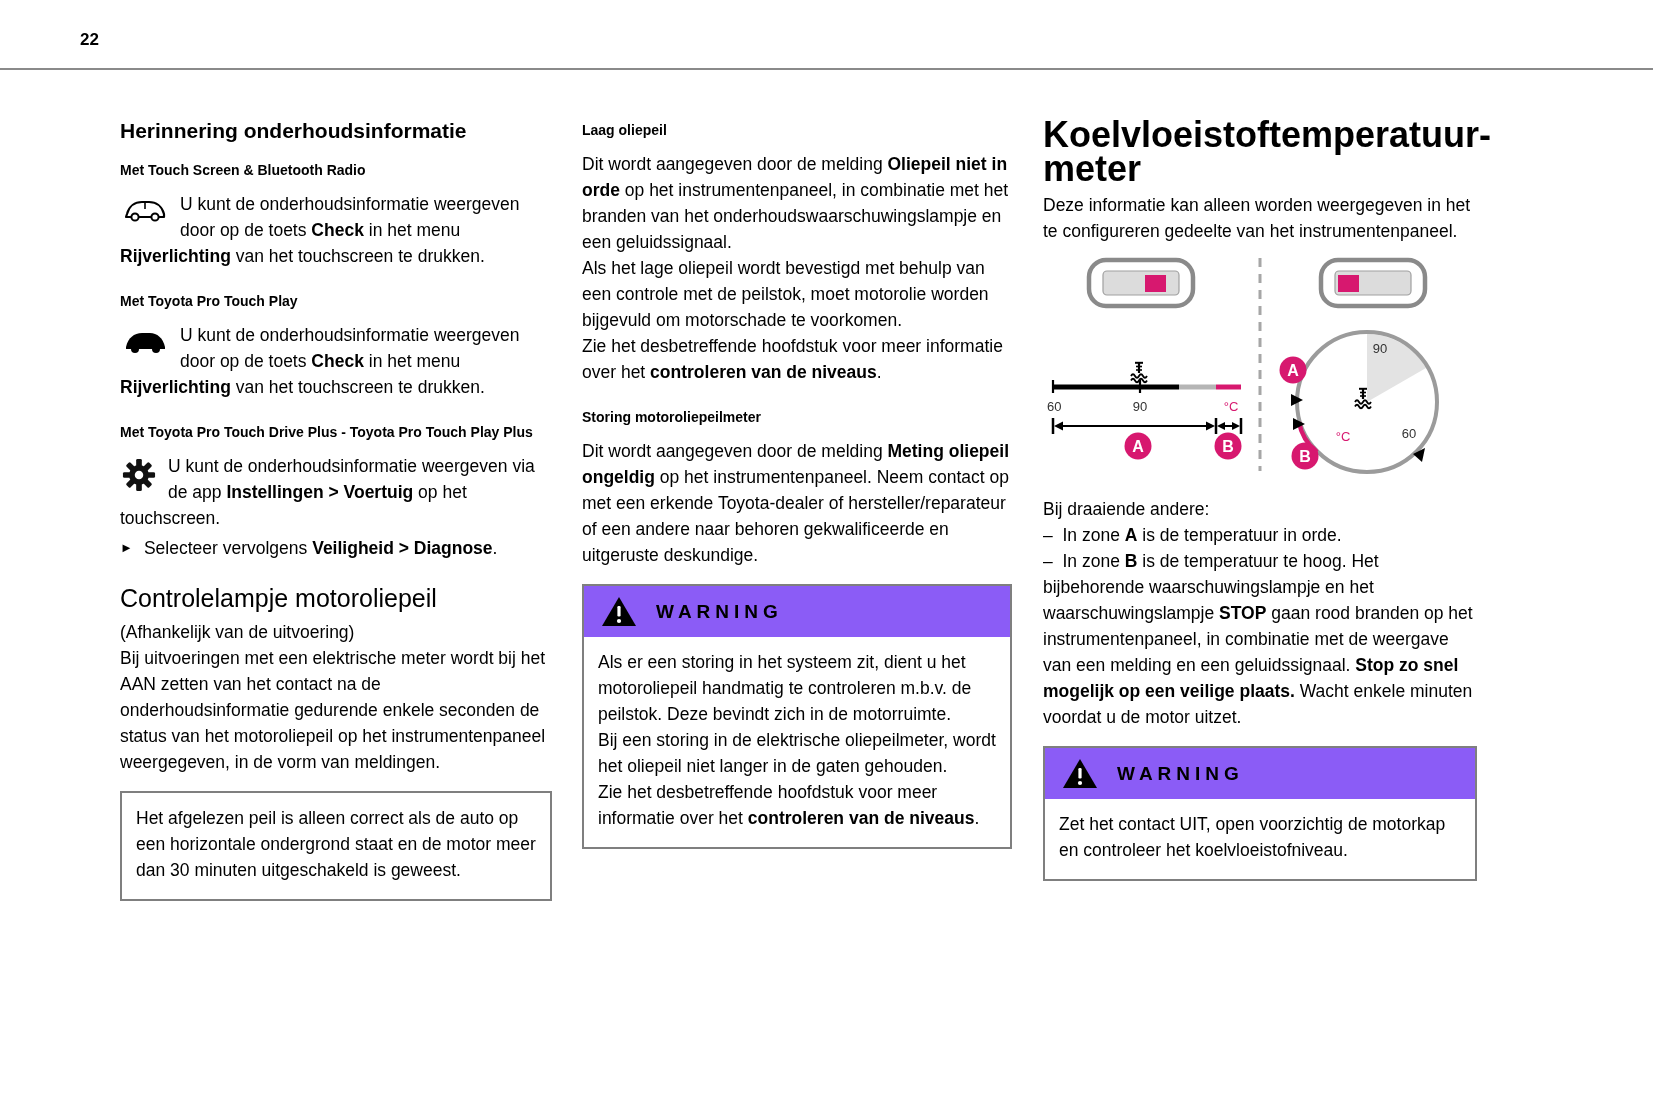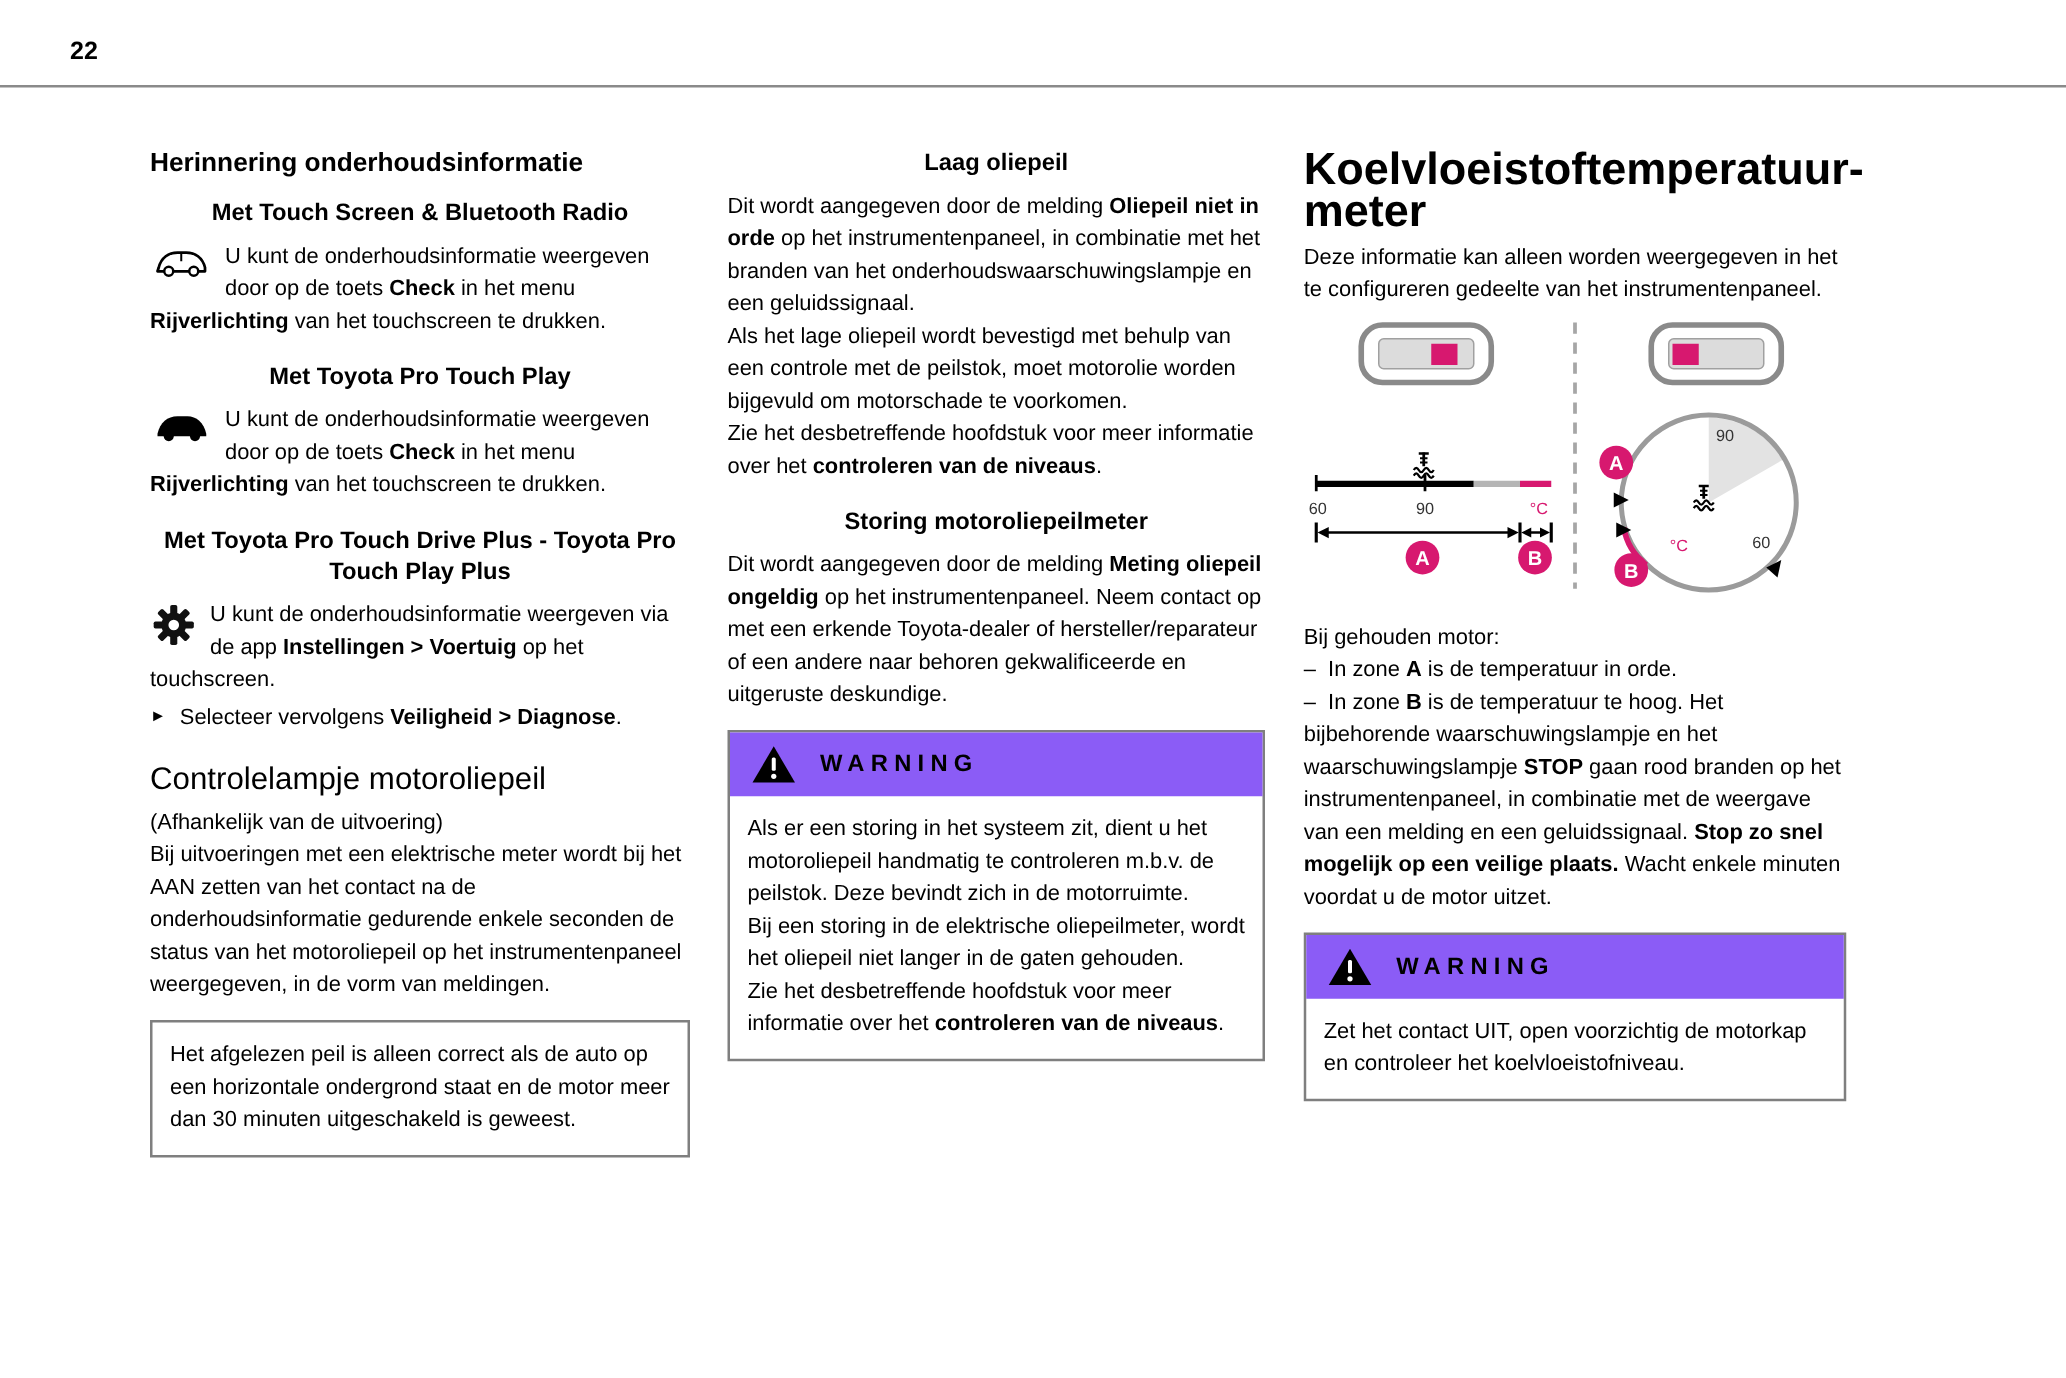--- a/index.html
+++ b/index.html
@@ -2,32 +2,32 @@
 <html><head>
 <meta charset="utf-8">
 <style>
   * { margin:0; padding:0; box-sizing:border-box; }
   html,body { background:#ffffff; }
   body {
     width:1653px; height:1102px; position:relative;
     font-family:"Liberation Sans","DejaVu Sans",sans-serif;
     color:#000; overflow:hidden;
   }
-  .pagenum { position:absolute; left:56px; top:30px; font-size:20px; font-weight:bold; }
+  .pagenum { position:absolute; left:80px; top:30px; font-size:17px; font-weight:bold; }
   .rule { position:absolute; left:0; top:68px; width:1653px; border-top:2px solid #8a8a8a; }
 
   .col { position:absolute; top:118px; font-size:17.5px; line-height:26px; }
   .col1 { left:120px; width:432px; }
   .col2 { left:582px; width:430px; }
   .col3 { left:1043px; width:434px; }
 
   .h-big  { font-size:21px;  line-height:26px; font-weight:bold; margin:0 0 14px; }
   .h-xl   { font-size:25px;  line-height:30px; font-weight:normal; margin:20px 0 6px; clear:both; }
   .h-xxl  { font-size:36px; line-height:34px; font-weight:bold; margin:0 0 6px; }
-  .h-sub  { font-size:19px; line-height:25px; font-weight:bold; margin:20px 0 8px; clear:both;text-align:center; }
+  .h-sub  { font-size:14px; line-height:25px; font-weight:bold; margin:20px 0 8px; clear:both; }
   .h-sub.first { margin-top:0; }
 
   p { margin:0; }
   p.gap { margin-bottom:4px; }
 
   .icon-float { float:left; margin:5px 12px 2px 2px; line-height:0; }
   .bullet-row { margin-top:2px; clear:both; }
   .bullet-marker { font-size:13px; margin-right:11px; position:relative; top:-2px; }
 
   .box { border:2px solid #7f7f7f; margin-top:16px; background:#fff; }
@@ -205,21 +205,21 @@
         <polygon points="250,162 262,168 250,174" fill="#000"></polygon>
         <polygon points="370,198 382,192 379,206" fill="#000"></polygon>
         <circle cx="250" cy="114" r="13.5" fill="#d7186f"></circle>
         <text x="250" y="120" font-size="16" font-weight="bold" fill="#fff" text-anchor="middle">A</text>
         <circle cx="262" cy="200" r="13.5" fill="#d7186f"></circle>
         <text x="262" y="206" font-size="16" font-weight="bold" fill="#fff" text-anchor="middle">B</text>
       </g>
     </svg>
   </div>
 
-  <p>Bij gehouden motor:</p>
+  <p>Bij draaiende andere:</p>
   <p>–&nbsp; In zone <b>A</b> is de temperatuur in orde.</p>
   <p>–&nbsp; In zone <b>B</b> is de temperatuur te hoog. Het bijbehorende waarschuwingslampje en het waarschuwingslampje <b>STOP</b> gaan rood branden op het instrumentenpaneel, in combinatie met de weergave van een melding en een geluidssignaal. <b>Stop zo snel mogelijk op een veilige plaats.</b> Wacht enkele minuten voordat u de motor uitzet.</p>
 
   <div class="box">
     <div class="box-head">
       <span class="tri">
         <svg width="38" height="33" viewBox="0 0 38 33">
           <path d="M19 2 L36 31 H2 Z" fill="#000"></path>
           <rect x="17.4" y="11" width="3.2" height="10.5" rx="1.2" fill="#fff"></rect>
           <circle cx="19" cy="26" r="2.1" fill="#fff"></circle>

